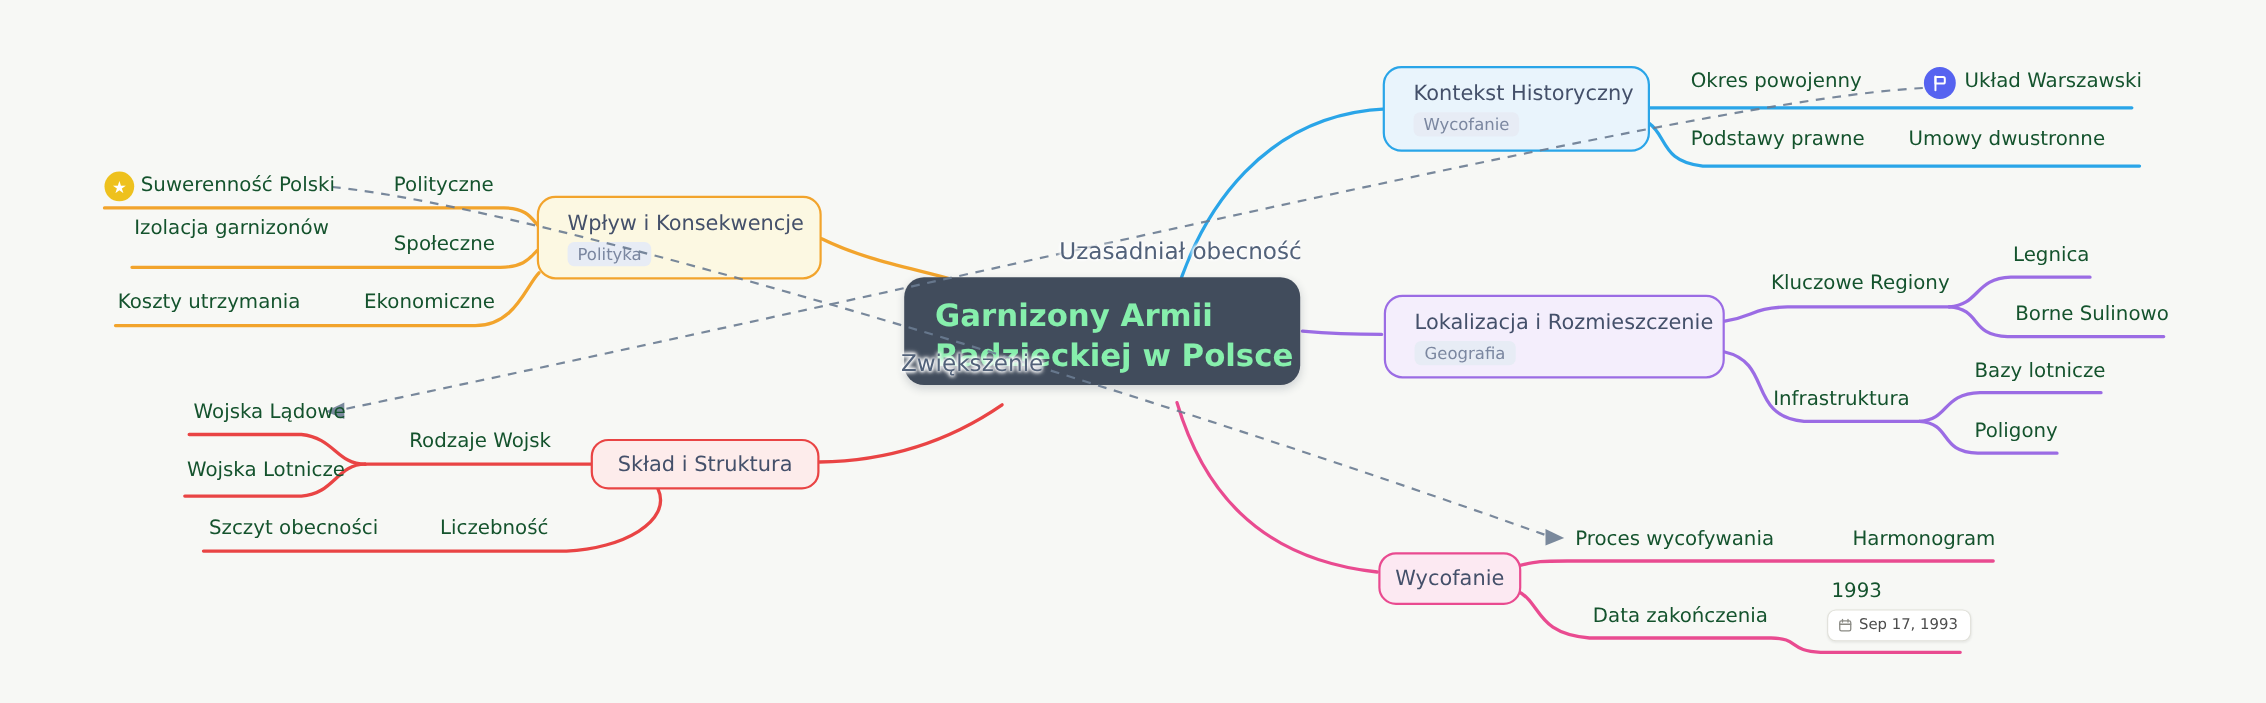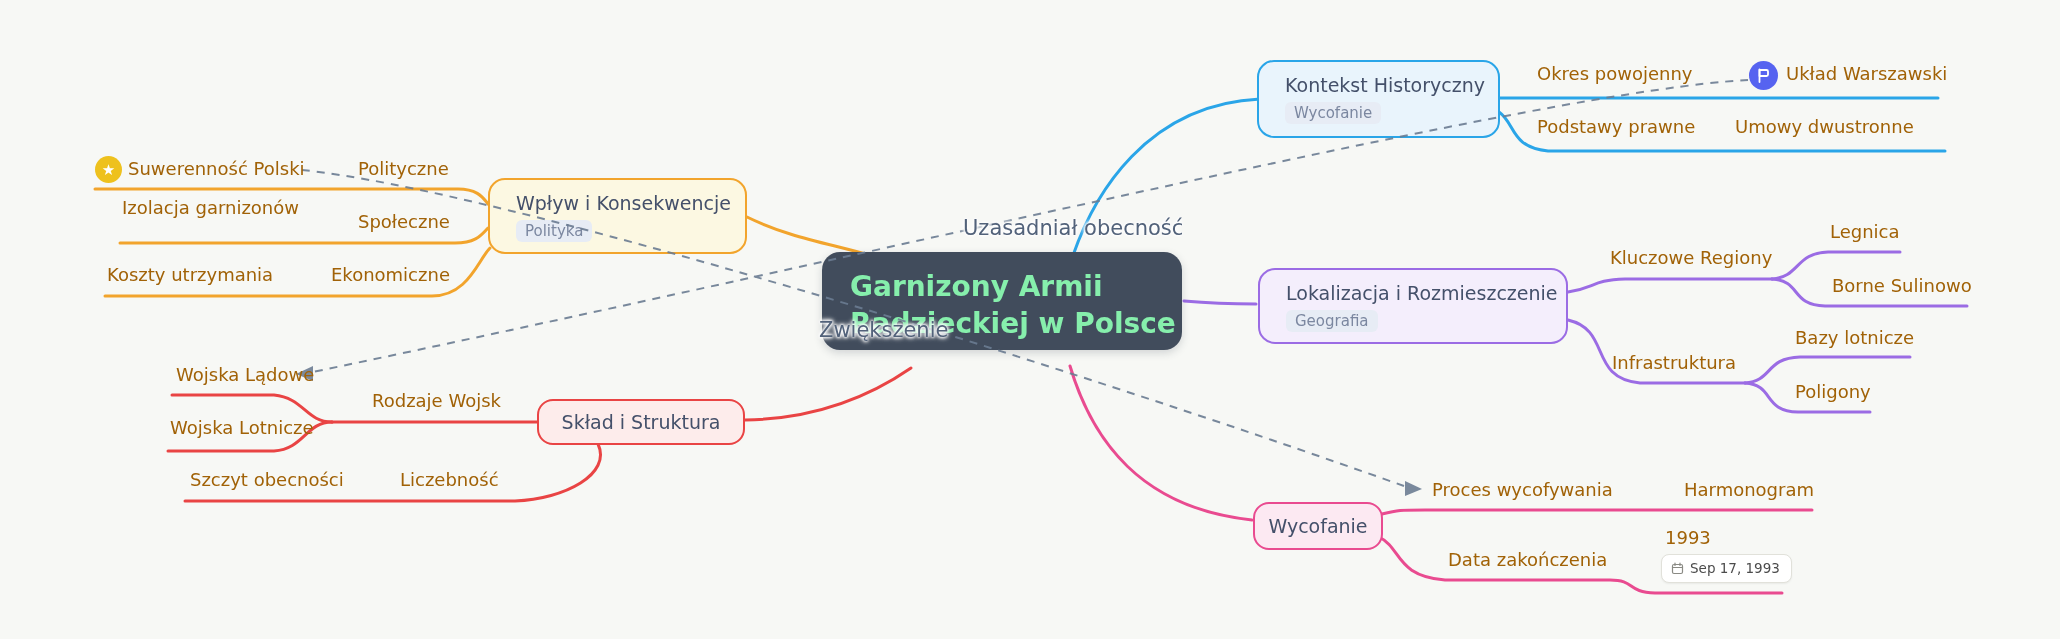--- a/index.html
+++ b/index.html
@@ -31,21 +31,21 @@
   .topicnode .ntitle{font-size:19px;margin-bottom:6px;}
   .smallnode{
     border-radius:16px;border:2.5px solid;display:flex;
     align-items:center;justify-content:center;font-size:19px;color:#44506a;
   }
   .n-kontekst{left:1257px;top:60px;width:243px;height:78px;background:#e9f4fc;border-color:#2aa5e8;}
   .n-lokalizacja{left:1258px;top:268px;width:310px;height:76px;background:#f4eefc;border-color:#9b6ce4;}
   .n-wycofanie{left:1253px;top:502px;width:130px;height:48px;background:#fce9f2;border-color:#e94b90;}
   .n-wplyw{left:488px;top:178px;width:259px;height:76px;background:#fcf8e2;border-color:#f2a42c;}
   .n-sklad{left:537px;top:399px;width:208px;height:46px;background:#fdeceb;border-color:#e94444;}
-  .t{position:absolute;z-index:4;font-size:18px;color:#a16207;white-space:nowrap;line-height:22px;}
+  .t{position:absolute;z-index:4;font-size:18px;color:#14532d;white-space:nowrap;line-height:22px;}
   .rel-label{
     position:absolute;z-index:5;font-size:21px;color:#52627a;white-space:nowrap;
     text-shadow:0 0 3px #fff,0 0 3px #fff,0 0 4px #fff,0 0 5px #fff,0 0 6px #fff;
   }
   .badge{
     position:absolute;z-index:4;border-radius:50%;
     display:flex;align-items:center;justify-content:center;
   }
   .flag-badge{left:1749px;top:61px;width:29px;height:29px;background:#5663f0;}
   .star-badge{left:95px;top:156px;width:27px;height:27px;background:#eec11d;color:#fff;font-size:15px;}

